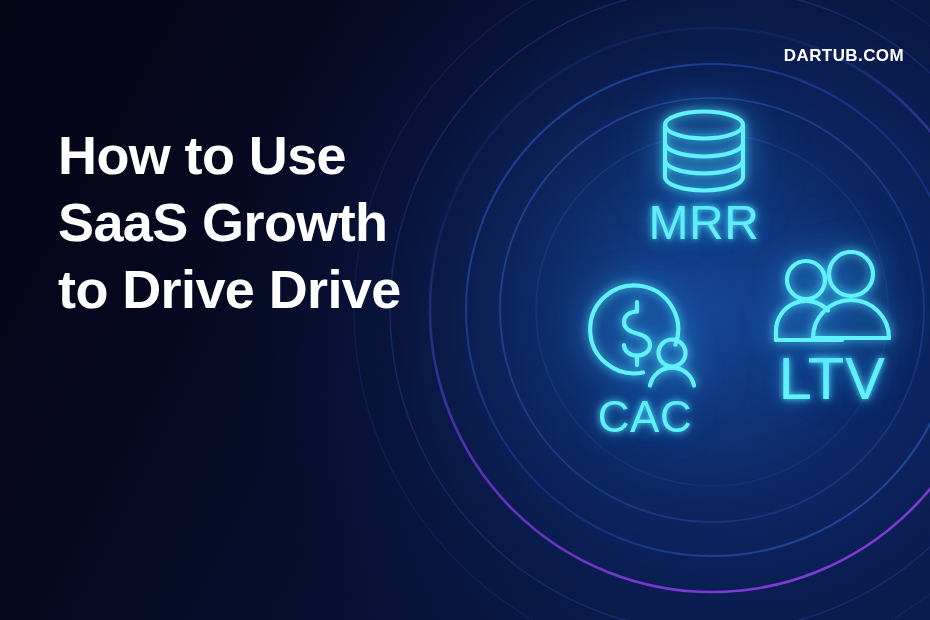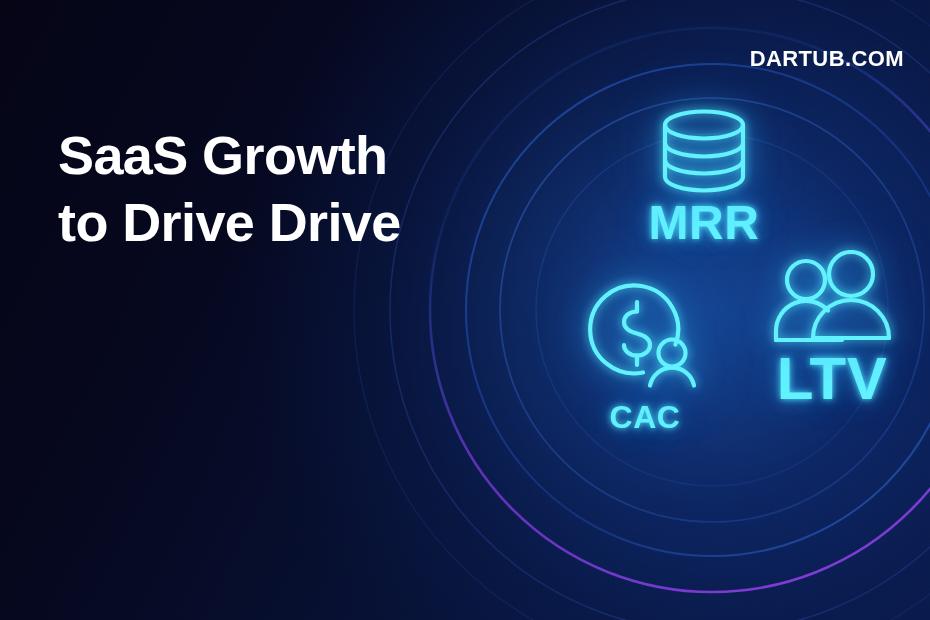--- a/index.html
+++ b/index.html
@@ -25,21 +25,21 @@
     inset: 0;
     pointer-events: none;
   }
 
   
   .watermark {
     position: absolute;
     top: 46px;
     right: 26px;
     color: #ffffff;
-    font-size: 22px;
+    font-size: 17px;
     font-weight: 700;
     letter-spacing: 0.4px;
     white-space: nowrap;
   }
 
   
   .headline {
     position: absolute;
     left: 58px;
     top: 122px;
@@ -70,33 +70,33 @@
     display: block;
     margin: 0 auto;
     filter:
       drop-shadow(0 0 5px rgba(80,235,255,0.85))
       drop-shadow(0 0 14px rgba(50,190,255,0.55))
       drop-shadow(0 0 28px rgba(30,140,255,0.35));
   }
   .metric-label {
     display: block;
     color: #62f2ff;
-    font-weight: 700;
+    font-weight: 400;
     letter-spacing: 0.5px;
     text-shadow:
       0 0 6px rgba(90,240,255,0.9),
       0 0 16px rgba(50,190,255,0.65),
       0 0 34px rgba(30,150,255,0.45);
   }
 
   #metric-mrr { left: 74px; top: 48px; width: 200px; }
   #metric-mrr .metric-label { font-size: 48px; line-height: 54px; margin-top: 2px; }
 
   #metric-cac { left: 20px; top: 218px; width: 190px; }
-  #metric-cac .metric-label { font-size: 32px; line-height: 54px; margin-top: 0px; }
+  #metric-cac .metric-label { font-size: 44px; line-height: 54px; margin-top: 0px; }
 
   #metric-ltv { left: 212px; top: 190px; width: 180px; }
   #metric-ltv .metric-label { font-size: 60px; line-height: 54px; margin-top: 0px; }
 </style>
 </head>
 <body>
 
 <div id="poster">
 
   <svg class="arc-layer" width="930" height="620" viewBox="0 0 930 620" fill="none">
@@ -127,20 +127,21 @@
     <circle cx="712" cy="310" r="212" stroke="url(#gradBlue2)" stroke-width="1.7" fill="none"></circle>
     <circle cx="712" cy="310" r="176" stroke="url(#gradBlue3)" stroke-width="1.4" fill="none"></circle>
 
     <circle cx="712" cy="310" r="322" stroke="#2a4ea8" stroke-opacity="0.35" stroke-width="1.6" fill="none"></circle>
     <circle cx="712" cy="310" r="358" stroke="#24449a" stroke-opacity="0.25" stroke-width="1.4" fill="none"></circle>
   </svg>
 
   <div class="watermark">DARTUB.COM</div>
 
   <div class="headline">
+    <div class="headline-line">How to Use</div>
     <div class="headline-line">SaaS Growth</div>
     <div class="headline-line">to Drive Drive</div>
   </div>
 
   <div class="cluster">
 
     <div class="metric" id="metric-mrr">
       <svg class="metric-icon" width="100" height="86" viewBox="0 0 100 86" fill="none" stroke="#62f2ff" stroke-width="4.2" stroke-linecap="round" stroke-linejoin="round">
         <ellipse cx="50" cy="17" rx="39" ry="13.5"></ellipse>
         <path d="M11 17 V 69 C 11 76.5 28.5 82.5 50 82.5 C 71.5 82.5 89 76.5 89 69 V 17"></path>

